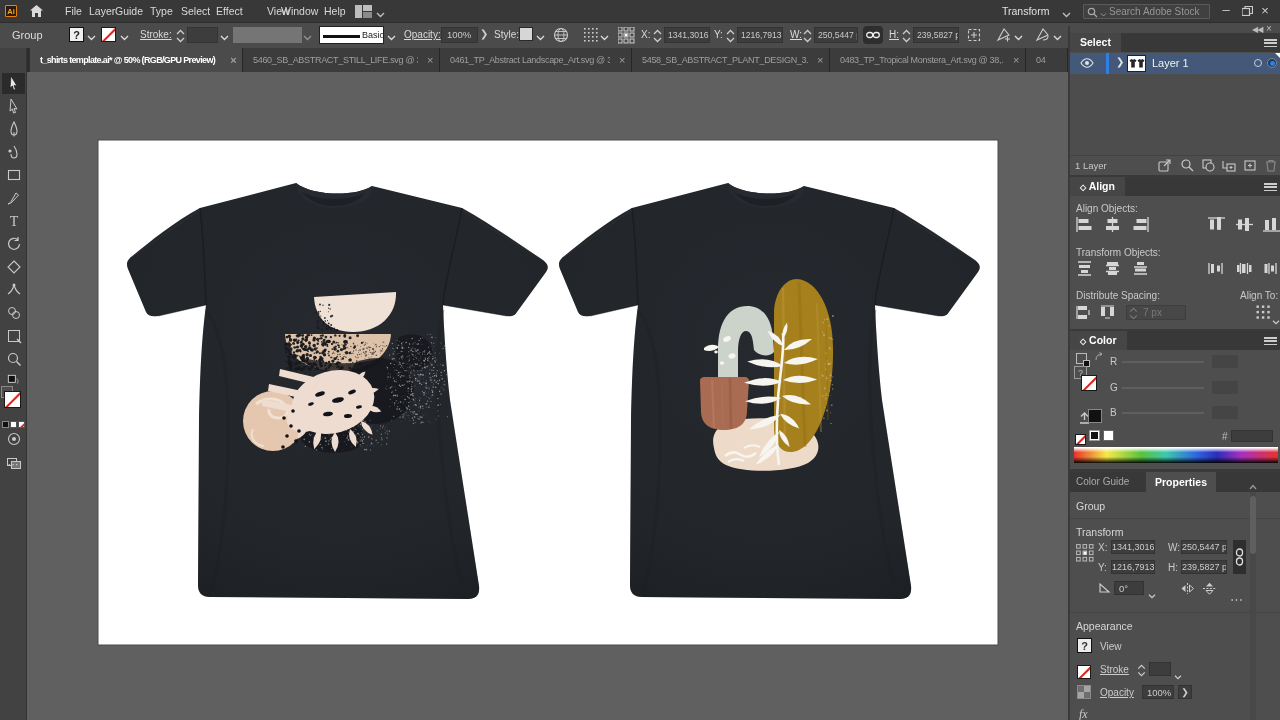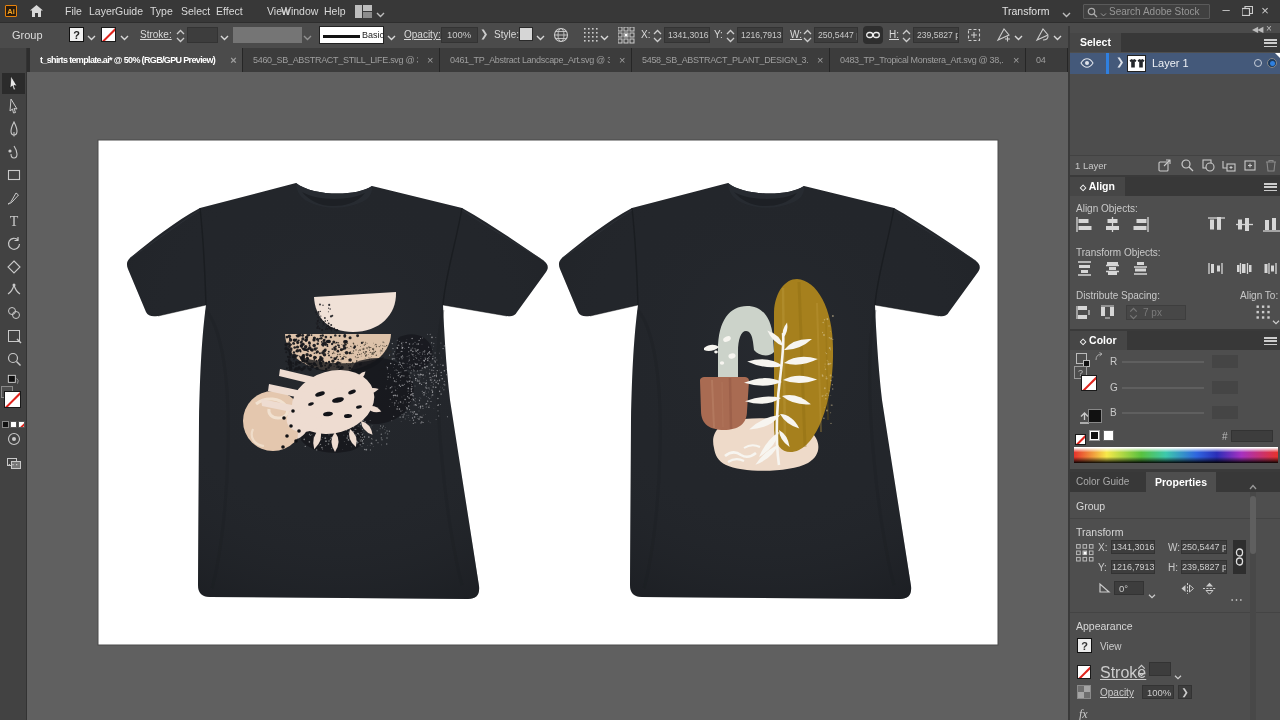--- a/index.html
+++ b/index.html
@@ -1844,21 +1844,21 @@
         <path d="M1,6.5 L14,6.5" stroke="#ccc" stroke-width="1" stroke-dasharray="2 1.4"></path>
         <path d="M4,4.5 L11,4.5 L7.5,0.8 Z" fill="#ccc"></path>
         <path d="M4,8.5 L11,8.5 L7.5,12.2 Z" stroke="#ccc" fill="none" stroke-width="1"></path>
       </svg>
       <span class="abs" style="left:160px;top:566px;color:#ccc;font-size:13px;letter-spacing:1px">⋯</span>
       <span class="abs" style="left:0px;top:586px;width:212px;height:1px;background:#444"></span>
       <span class="abs" style="left:6px;top:594px;color:#d6d6d6;font-size:10.5px">Appearance</span>
       <span class="abs" style="left:7px;top:612px;width:15px;height:15px;background:#ececec;border:1px solid #111;color:#333;font-weight:bold;font-size:11px;text-align:center;line-height:14px">?</span>
       <span class="abs lbl" style="left:30px;top:615px;font-size:10px;color:#ccc">View</span>
       <span class="abs" style="left:7px;top:636px"><span style="display:inline-block;width:14px;height:14px;background:#fff;border:1px solid #1a1a1a;position:relative;overflow:hidden;vertical-align:middle"><span style="position:absolute;left:-3px;top:6px;width:20px;height:2px;background:#e0231c;transform:rotate(-45deg)"></span></span></span>
-      <span class="abs lbl" style="left:30px;top:638px;font-size:16px;color:#ccc;text-decoration:underline">Stroke</span>
+      <span class="abs lbl" style="left:30px;top:638px;font-size:10px;color:#ccc;text-decoration:underline">Stroke</span>
       <span class="abs" style="left:67px;top:637px"><svg width="9" height="13" viewBox="0 0 9 14">
           <path d="M1,5 L4.5,1.5 L8,5" stroke="#ccc" stroke-width="1.3" fill="none"></path>
           <path d="M1,9 L4.5,12.5 L8,9" stroke="#ccc" stroke-width="1.3" fill="none"></path>
         </svg></span>
       <span class="abs" style="left:79px;top:636px;width:22px;height:14px;background:#3d3d3d;border:1px solid #333"></span>
       <span class="abs" style="left:104px;top:640px"><svg width="8" height="6" viewBox="0 0 9 7">
           <path d="M1,2 L4.5,5.5 L8,2" stroke="#ccc" stroke-width="1.4" fill="none"></path>
         </svg></span>
       <span class="abs" style="left:7px;top:659px;width:14px;height:14px;border:1px solid #999;background:conic-gradient(#bbb 0 25%, #777 0 50%, #bbb 0 75%, #777 0);opacity:0.8"></span>
       <span class="abs lbl" style="left:30px;top:661px;font-size:10px;color:#ccc;text-decoration:underline">Opacity</span>

